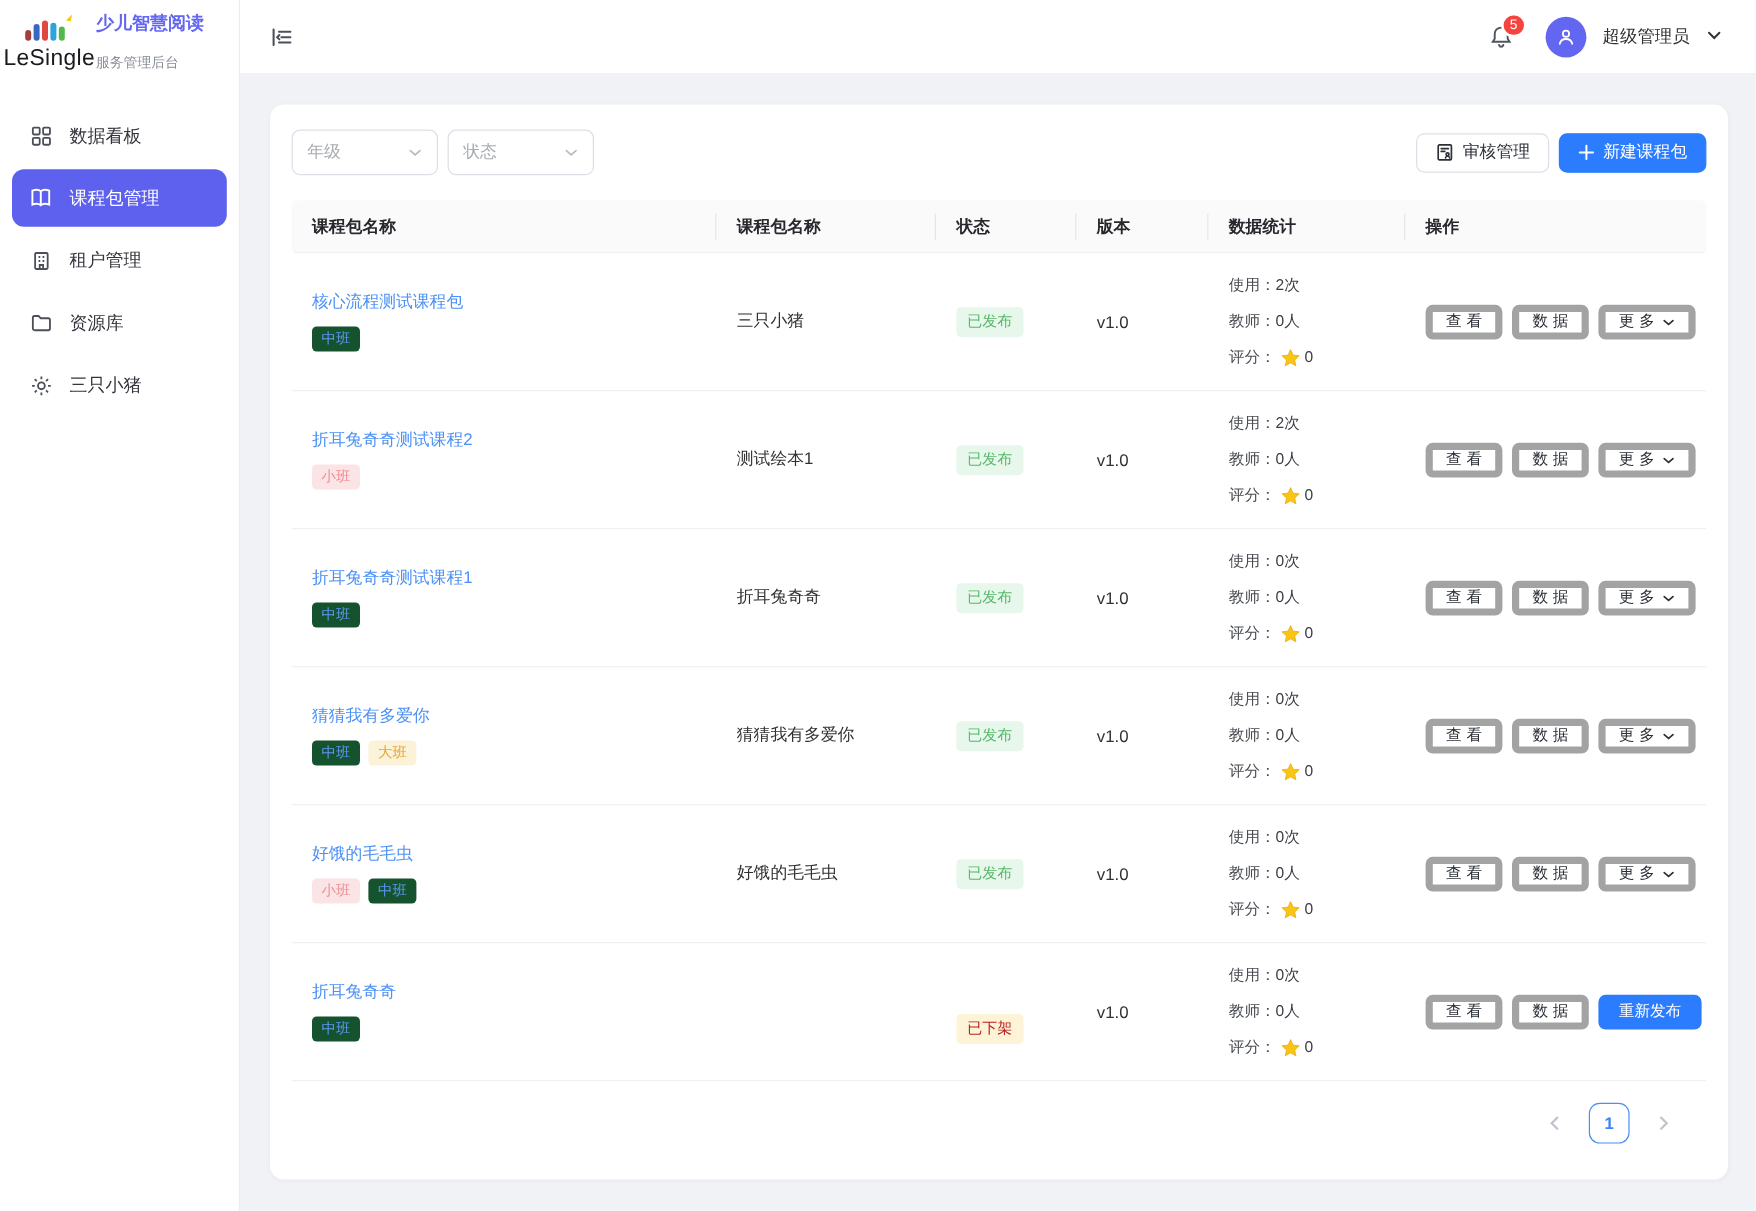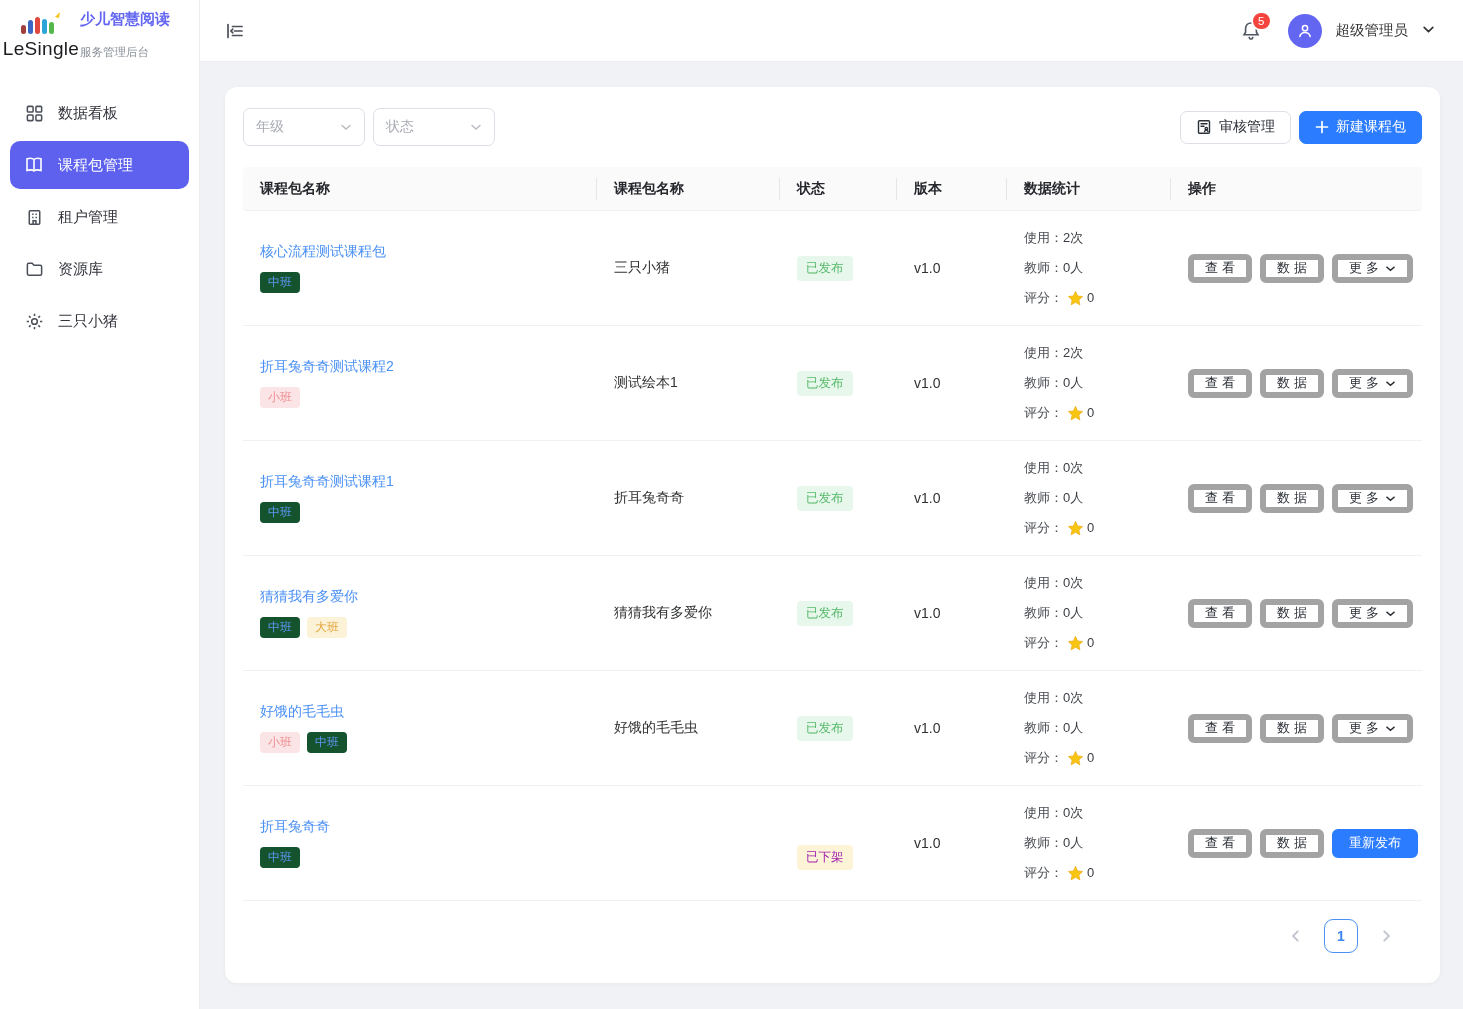--- a/index.html
+++ b/index.html
@@ -67,21 +67,21 @@
   .c4 { flex:0 0 110px; } .c5 { flex:0 0 164px; } .c6 { flex:1; }
   .tr { display:flex; align-items:center; min-height:115px; border-bottom:1px solid #f0f0f0; }
   .pkg-link { color:#4a90f5; font-size:14px; cursor:pointer; display:inline-block; }
   .tag-row { display:flex; gap:7px; margin-top:11px; }
   .tag { font-size:12px; padding:3px 8px; border-radius:4px; line-height:1.2; }
   .tag.blue { background:#14532d; color:#5e96f5; }
   .tag.pink { background:#fbe4e6; color:#ef8e92; }
   .tag.yellow { background:#fcf2d7; color:#e3a43c;text-align:center; }
   .status-badge { display:inline-block; font-size:12.5px; padding:4px 9px; border-radius:4px; }
   .status-published { background:#e7f7ec; color:#56b96a; }
-  .status-offline { background:#fdf4d8; color:#a21caf;margin-top:28px; }
+  .status-offline { background:#fdf4d8; color:#b91c1c;margin-top:28px; }
   .version { font-size:14px; color:#303133; }
   .stats div { font-size:13px; color:#3a3d43; line-height:30px; display:flex; align-items:center; }
   .stats .lbl { color:#494c52; }
   .star { margin:0 3px 0 4px; }
   .actions { display:flex; gap:8px; align-items:center; }
   .abtn { height:29px; border:6px solid #a3a3a3; background:#fff; border-radius:6px; display:flex;
     align-items:center; padding:0 11px; font-size:13px; color:#2b2f36; cursor:pointer; }
   .abtn .sp { letter-spacing:4px; margin-right:-4px; }
   .abtn.more .sp { margin-right:2px; }
   .abtn-primary { background:#2b7cff; border-color:#2b7cff; color:#fff; }

